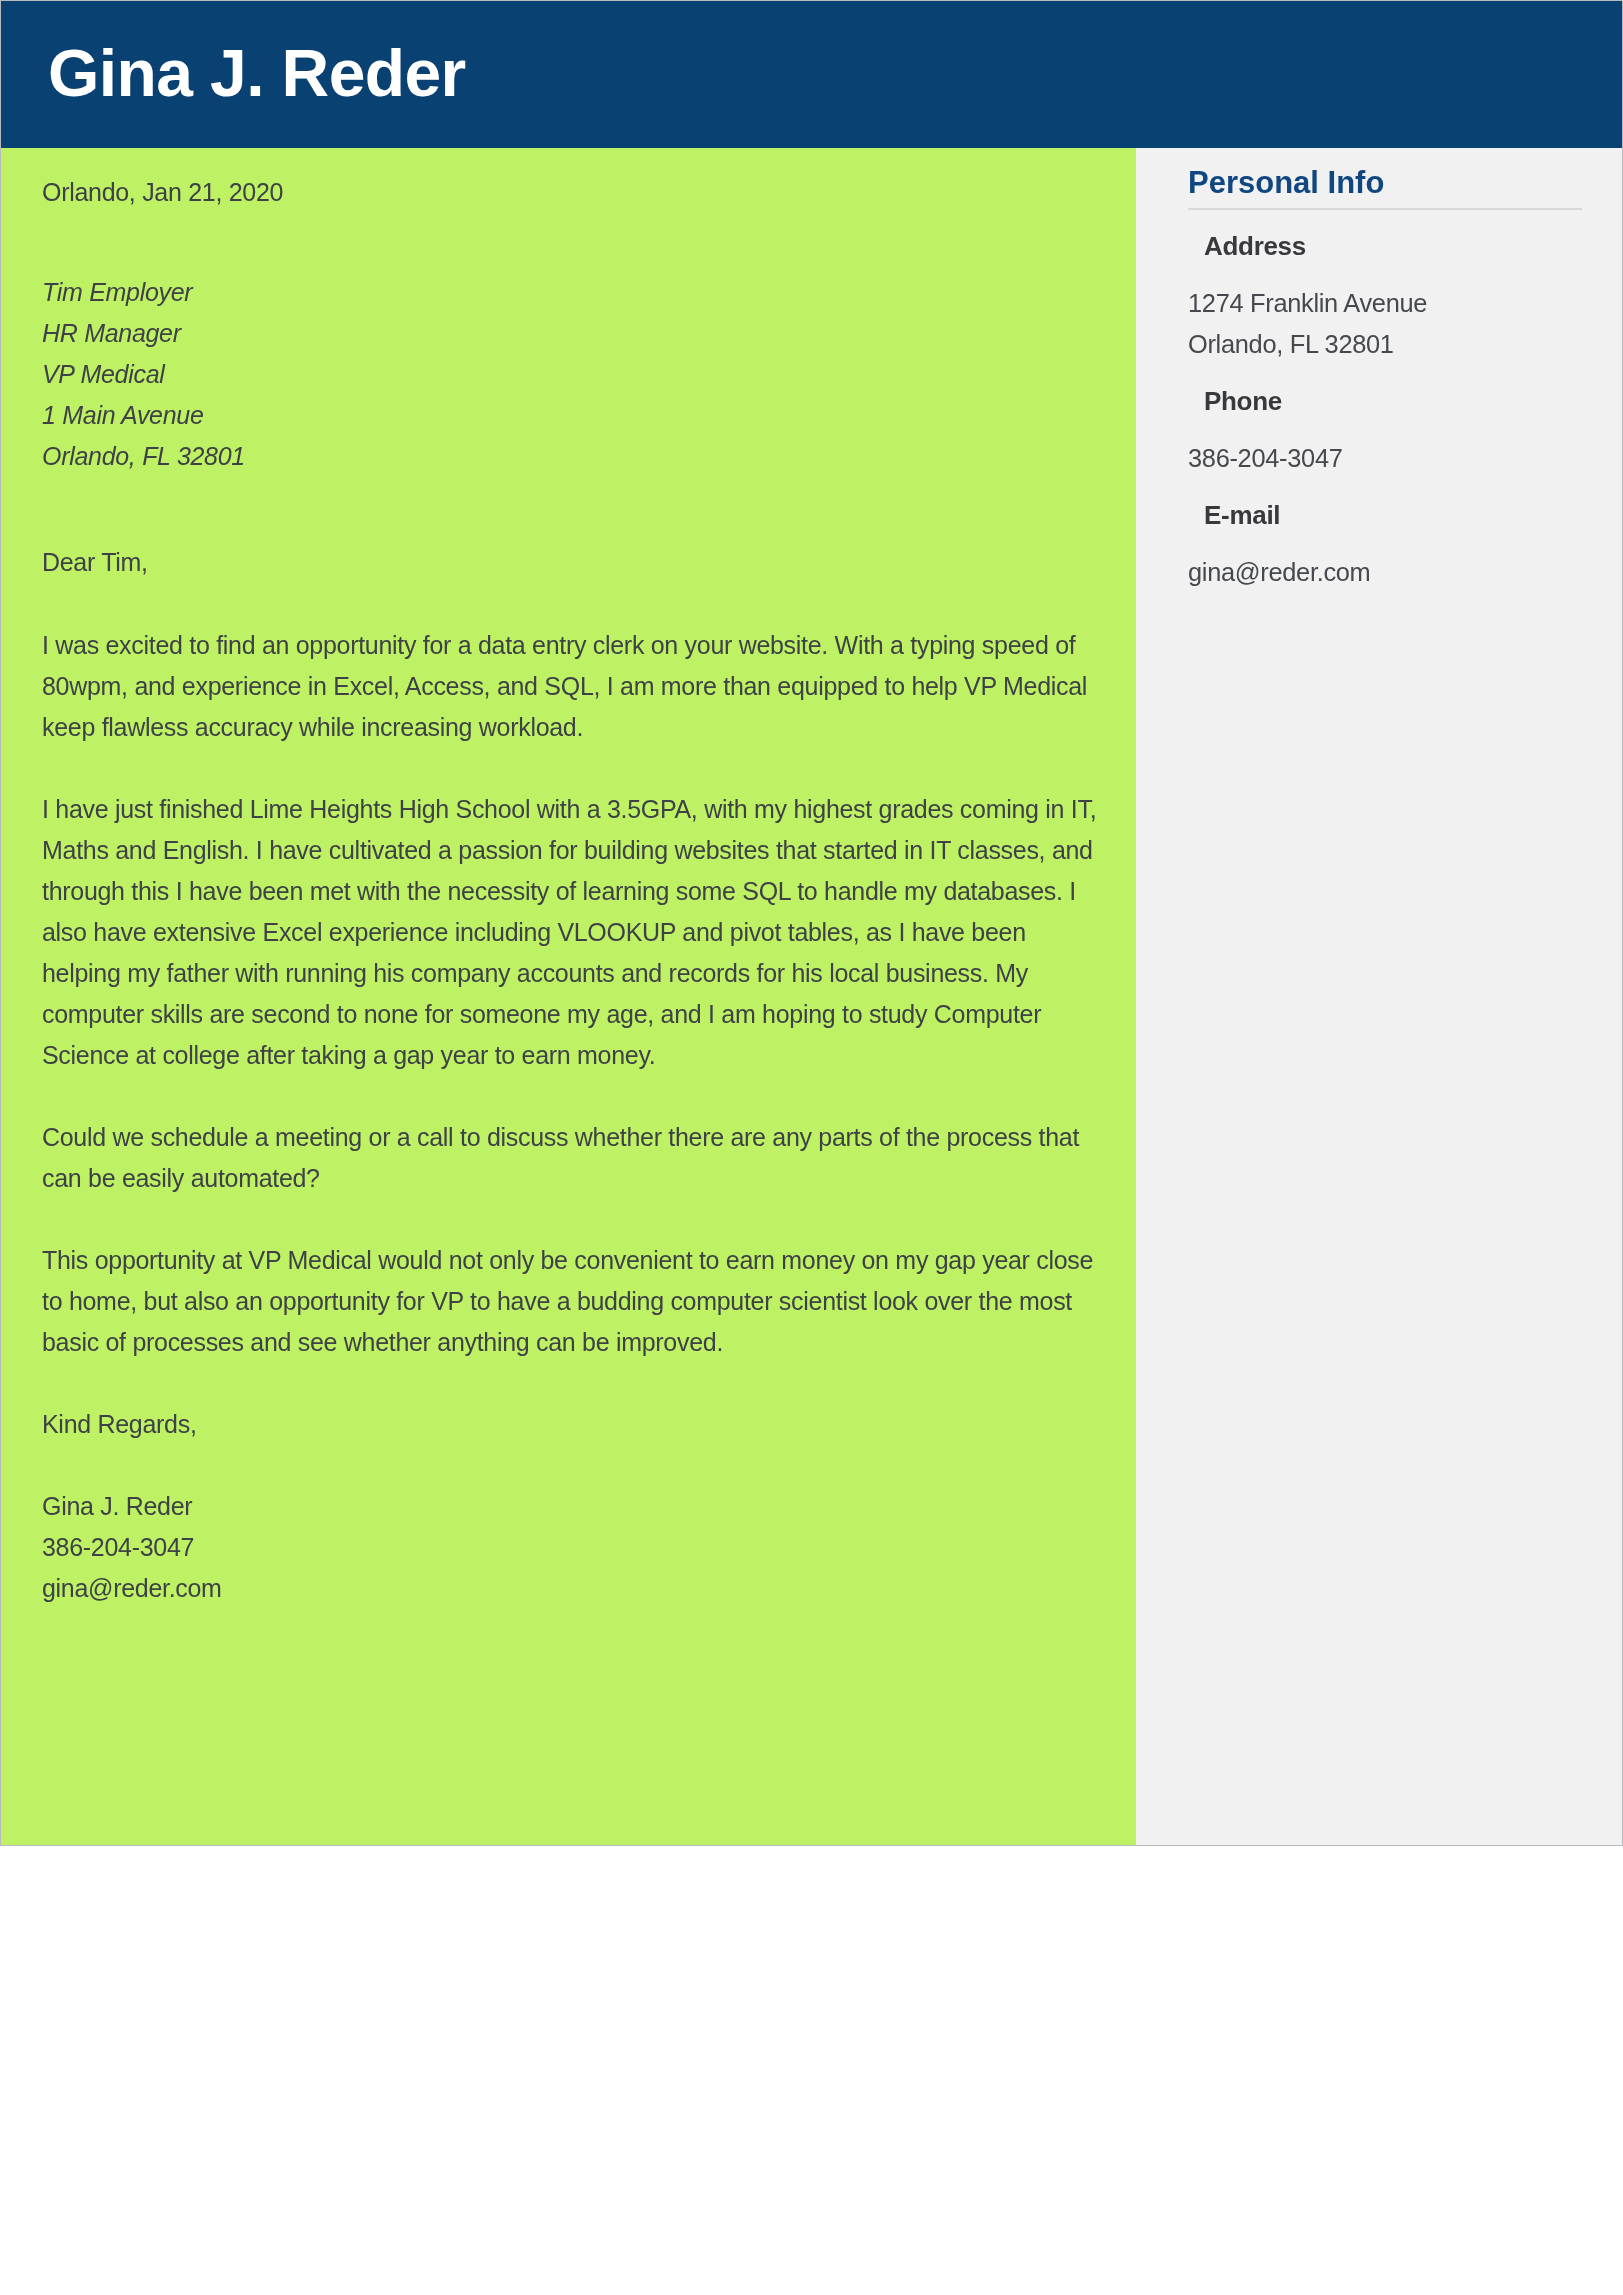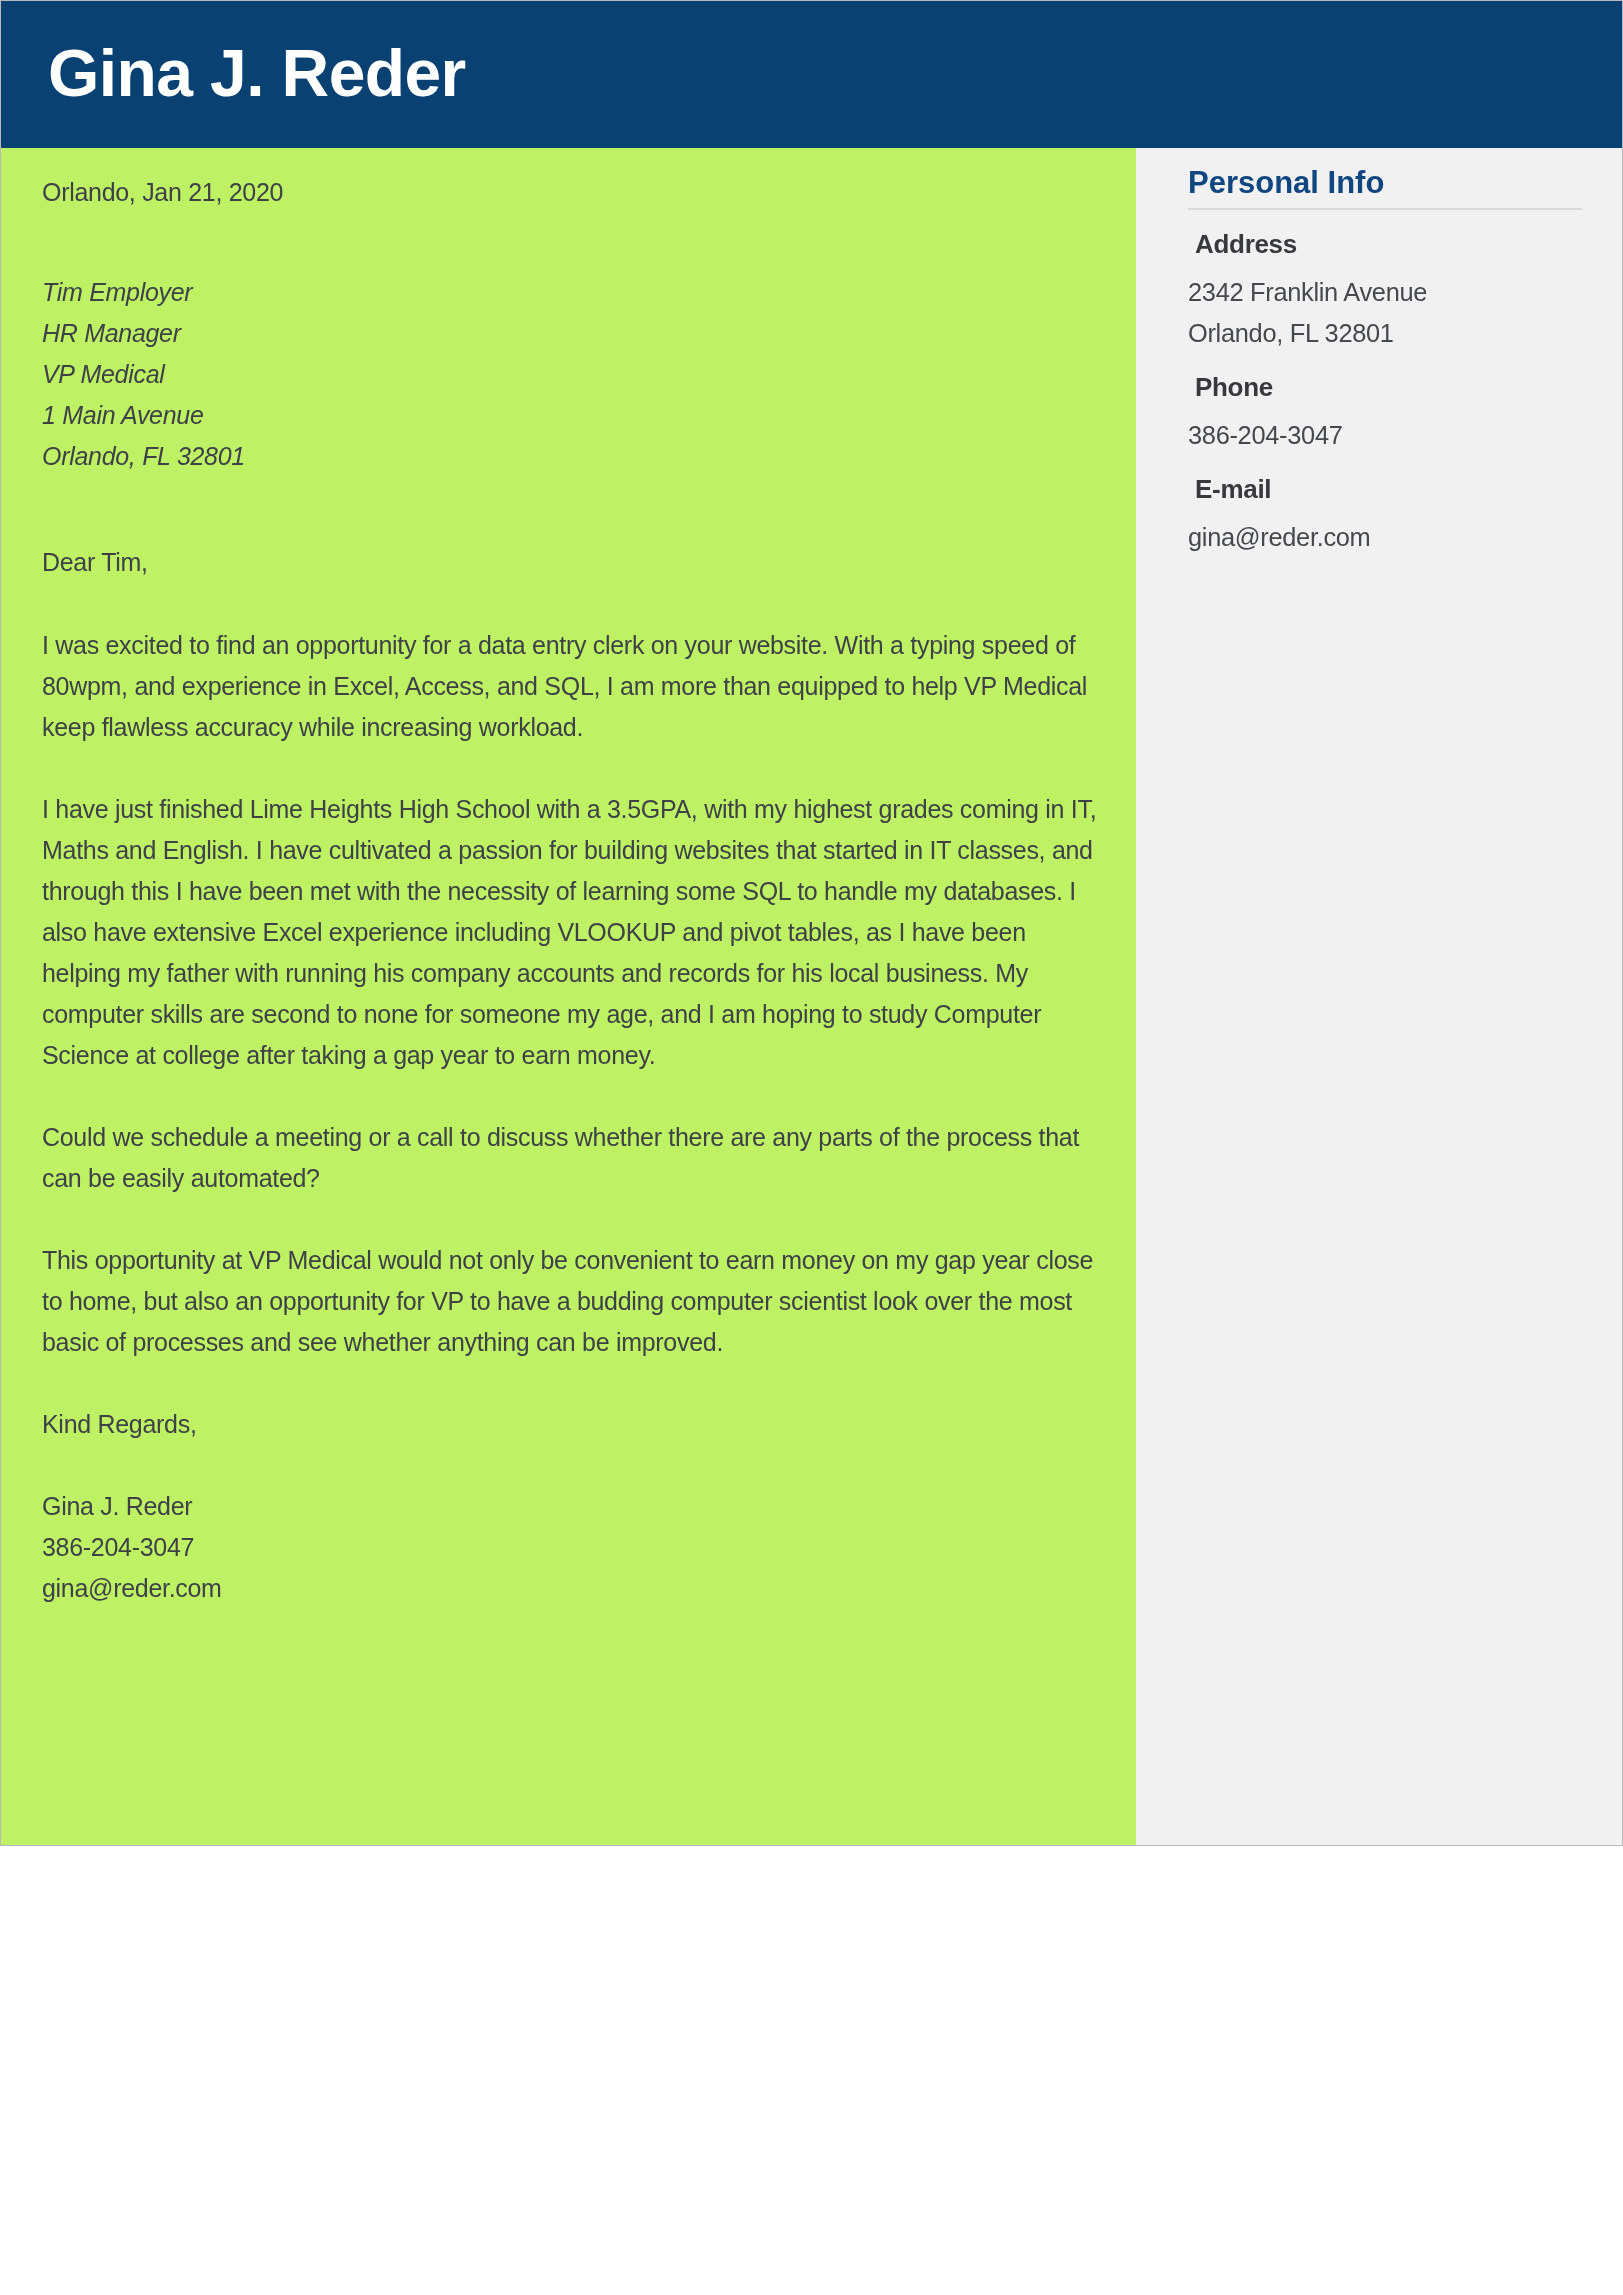--- a/index.html
+++ b/index.html
@@ -64,21 +64,21 @@
     font-size:31px;
     line-height:38px;
     font-weight:bold;
   }
   .sidebar .divider{
     height:1.8px;background:var(--divider);
     margin:0 0 14px 0;
   }
   .info-section{margin-bottom:13px;}
   .info-label{
-    margin:7px;
+    margin:16px;
     font-size:26px;line-height:41px;
     font-weight:bold;color:var(--label-text);
     letter-spacing:-0.3px;
   }
   .info-value{
     margin:0;
     font-size:25.4px;line-height:41px;
     color:var(--value-text);
     letter-spacing:-0.3px;
   }
@@ -120,21 +120,21 @@
         <p>gina@reder.com</p>
       </div>
     </main>
 
     <aside class="sidebar">
       <h2>Personal Info</h2>
       <div class="divider"></div>
 
       <section class="info-section">
         <p class="info-label">Address</p>
-        <p class="info-value">2342 Franklin Avenue</p>
+        <p class="info-value">1274 Franklin Avenue</p>
         <p class="info-value">Orlando, FL 32801</p>
       </section>
 
       <section class="info-section">
         <p class="info-label">Phone</p>
         <p class="info-value">386-204-3047</p>
       </section>
 
       <section class="info-section">
         <p class="info-label">E-mail</p>

